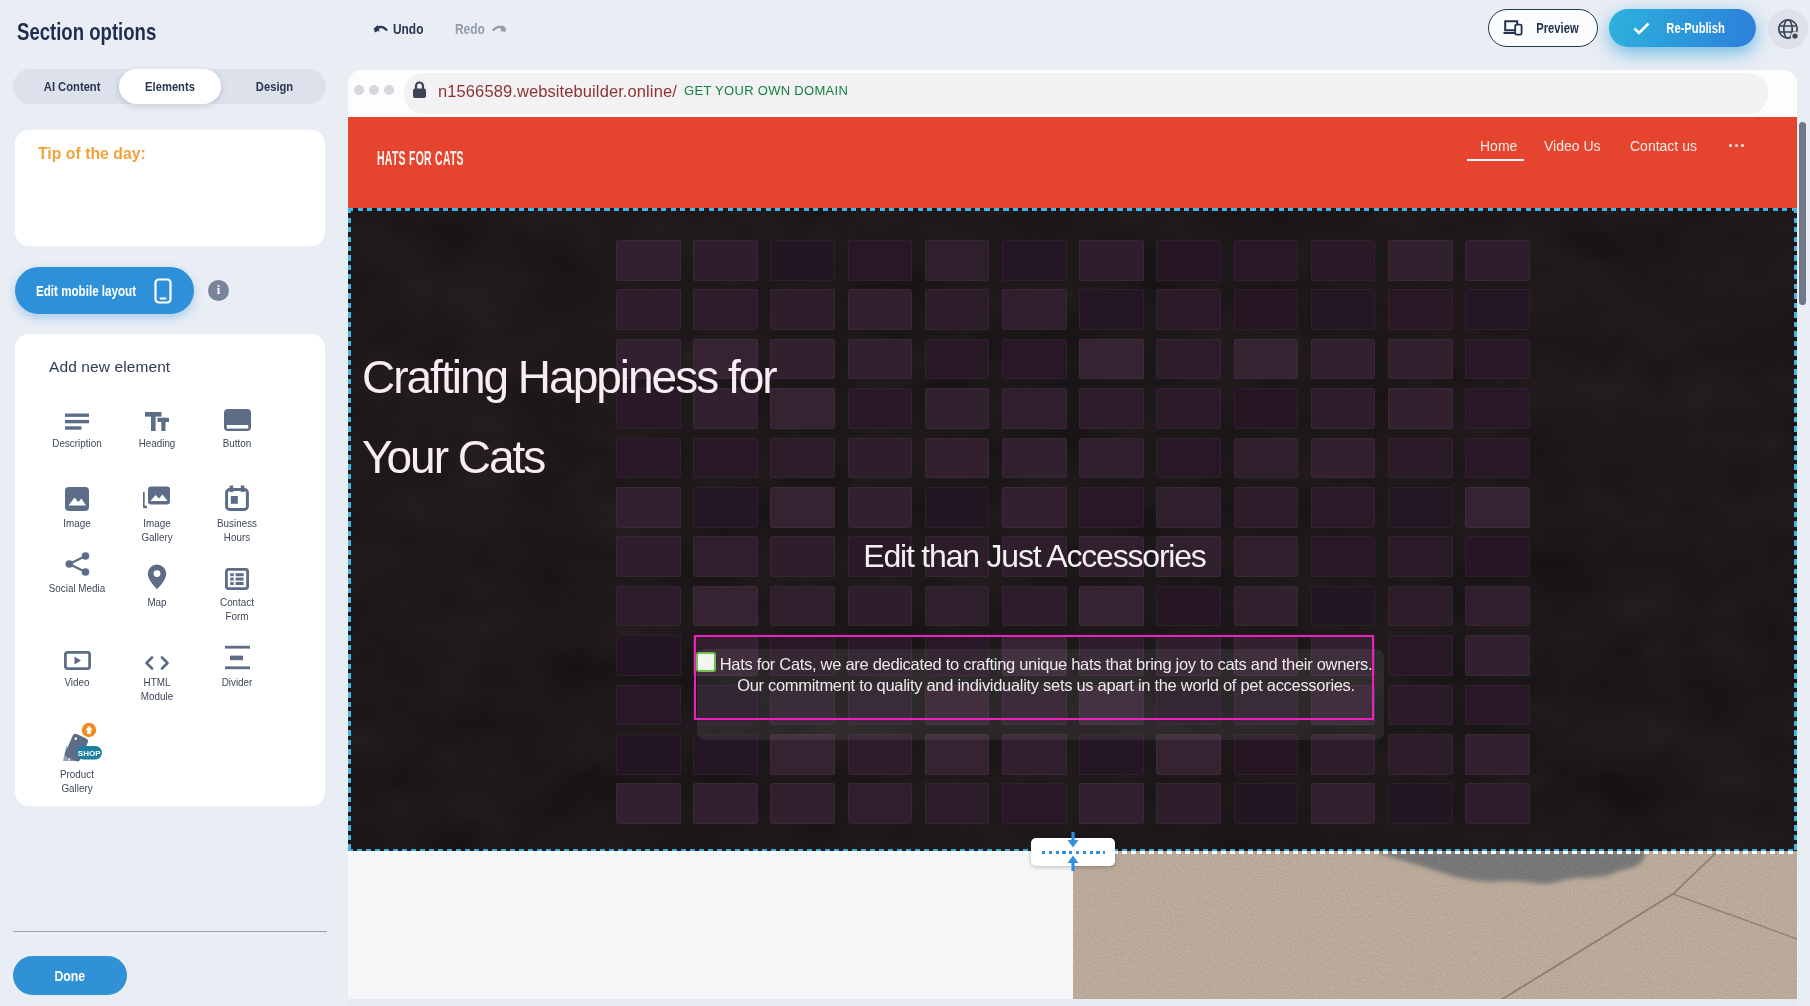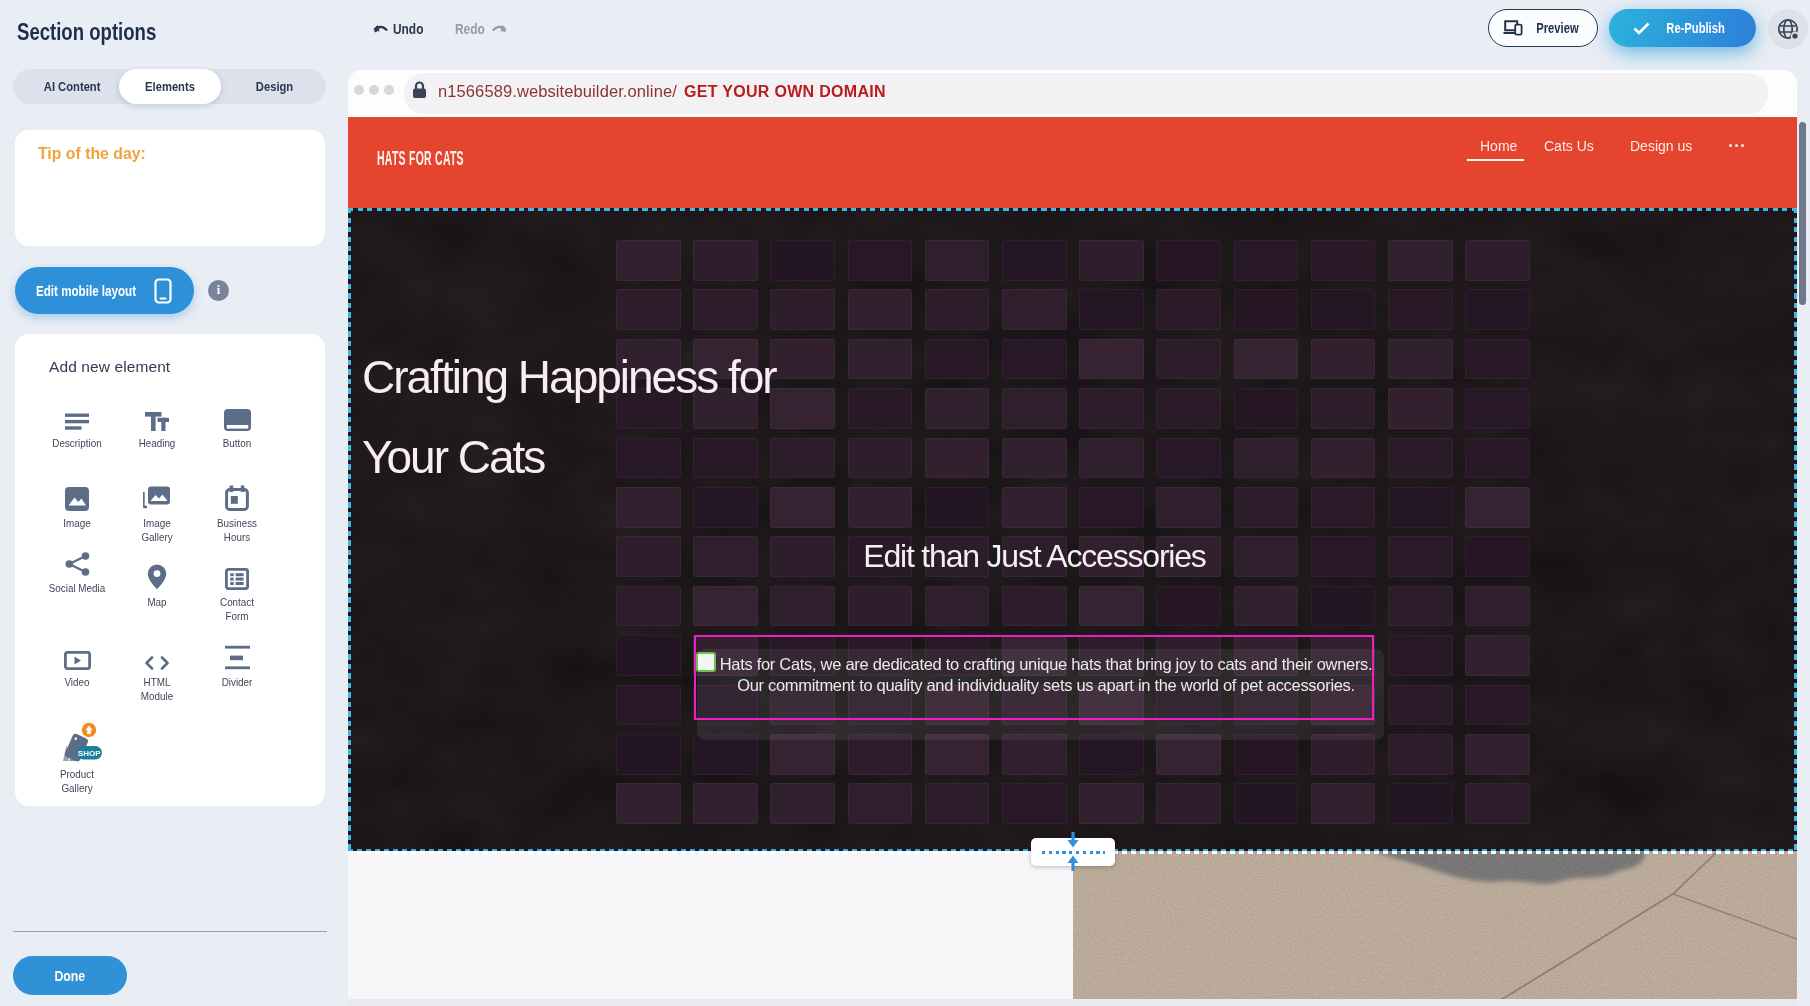--- a/index.html
+++ b/index.html
@@ -44,21 +44,21 @@
 .sep{left:13px;top:931px;width:314px;height:1px;background:#99a1b0;}
 .btn-done{left:13px;top:956px;width:114px;height:39px;border-radius:20px;background:#3191d7;
   display:flex;align-items:center;justify-content:center;font-size:15px;font-weight:bold;color:#fff;}
 .btn-done span{display:inline-block;transform:scaleX(.82);}
 
 
 .chrome{left:348px;top:70px;width:1449px;height:47px;background:#fdfdfe;border-radius:14px 14px 0 0;}
 .dot{position:absolute;top:15px;width:10px;height:10px;border-radius:50%;background:#d5d7dd;}
 .urlpill{position:absolute;left:56px;top:3px;width:1364px;height:41px;background:#f2f2f5;border-radius:20px;}
 .urltxt{position:absolute;left:90px;top:12px;font-size:16.5px;color:#8d3333;letter-spacing:.1px;}
-.urlgreen{position:absolute;left:336px;top:13px;font-size:16px;font-weight:bold;color:#b91c1c;letter-spacing:.3px;}
+.urlgreen{position:absolute;left:336px;top:13px;font-size:13px;font-weight:normal;color:#15803d;letter-spacing:.3px;}
 
 .redbar{left:348px;top:117px;width:1449px;height:91px;background:#e5452f;}
 .logo{position:absolute;left:29px;top:29px;font-size:21px;font-weight:bold;color:#fdf4ef;
   transform:scaleX(.50);transform-origin:left;letter-spacing:.5px;white-space:nowrap;}
 .nav{position:absolute;top:21px;font-size:14px;color:#fceae6;}
 .nd{width:3px;height:3px;border-radius:50%;background:#fceae6;}
 .nav-ul{position:absolute;left:1119px;top:41.5px;width:57px;height:2.5px;background:#fdf6f3;}
 
 
 .hero{left:348px;top:208px;width:1449px;height:643px;background:#141012;overflow:hidden;}
@@ -324,22 +324,22 @@
     <path d="M4 8 V5 a3.5 3.5 0 0 1 7 0 V8" fill="none" stroke="#3a4254" stroke-width="2.2"></path>
   </svg>
   <div class="urltxt">n1566589.websitebuilder.online/</div>
   <div class="urlgreen">GET YOUR OWN DOMAIN</div>
 </div>
 
 <div class="abs redbar">
   <div class="logo">HATS FOR CATS</div>
   <div class="nav" style="left:1132px">Home</div>
   <div class="nav-ul"></div>
-  <div class="nav" style="left:1196px">Cats Us</div>
-  <div class="nav" style="left:1282px">Design us</div>
+  <div class="nav" style="left:1196px">Video Us</div>
+  <div class="nav" style="left:1282px">Contact us</div>
   <div style="position:absolute;left:1381px;top:27px;display:flex;gap:3px">
       <b class="nd"></b>
       <b class="nd"></b>
       <b class="nd"></b>
     </div>
 </div>
 
 <div class="abs hero">
   <div class="tex"></div>
   <svg width="1449" height="643" style="position:absolute;left:0;top:0;opacity:.22">

